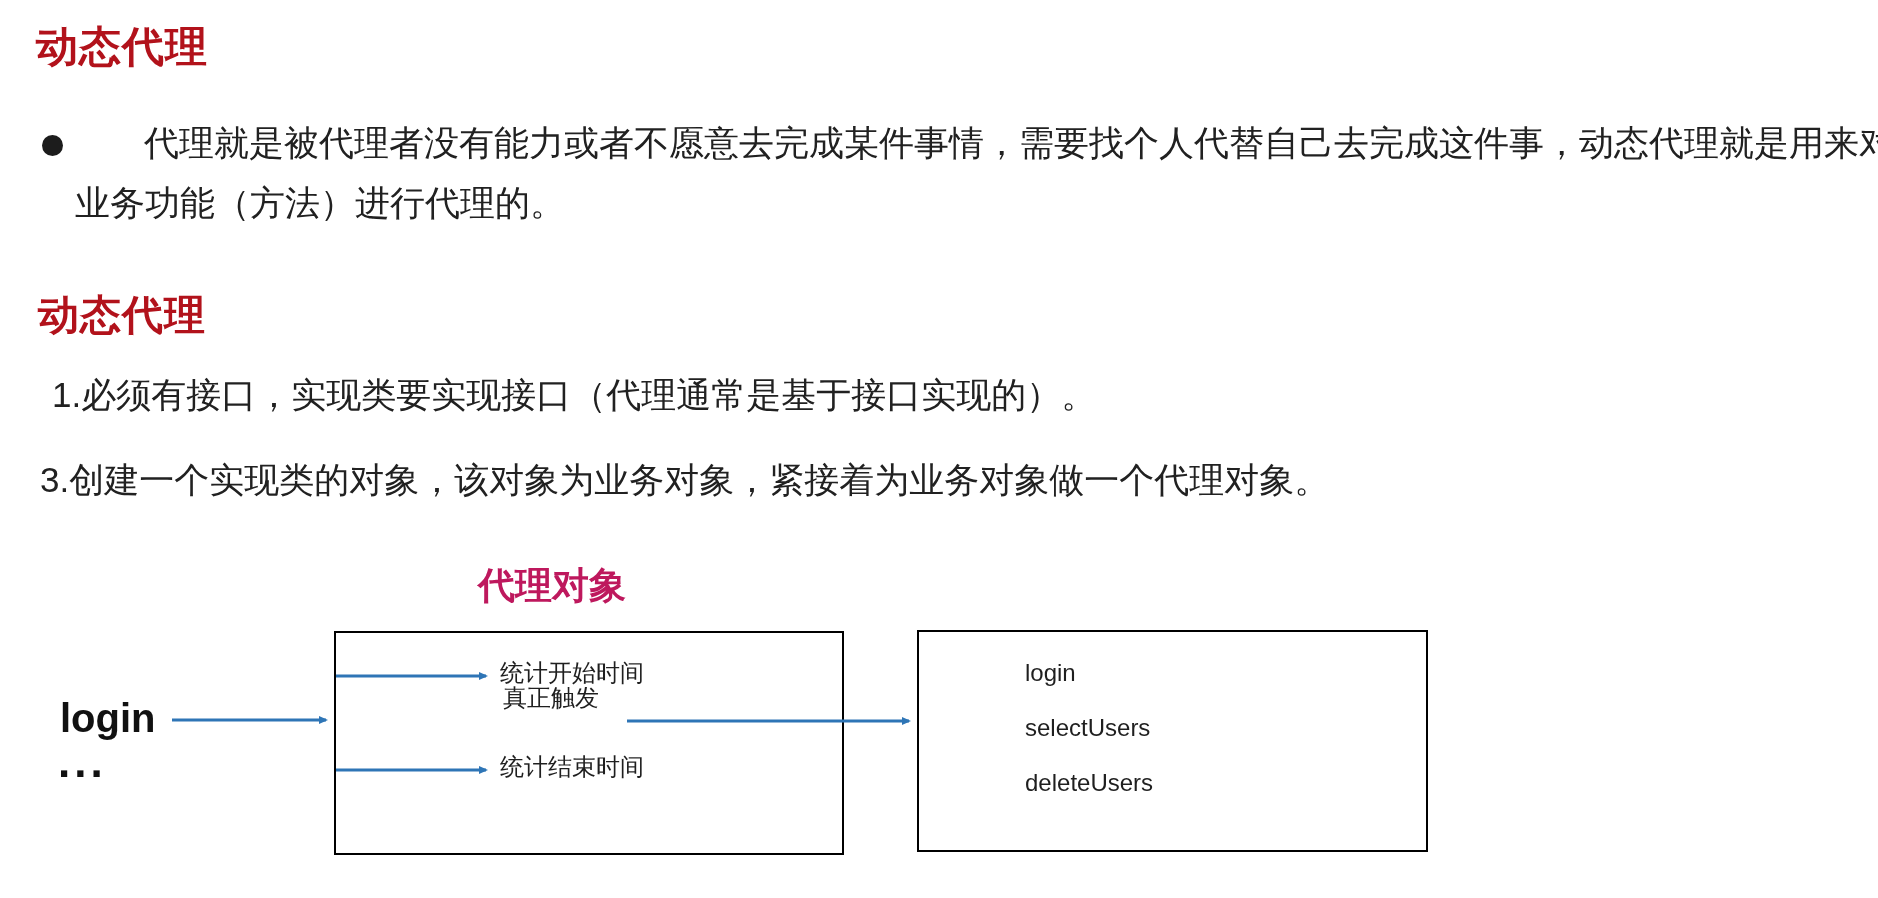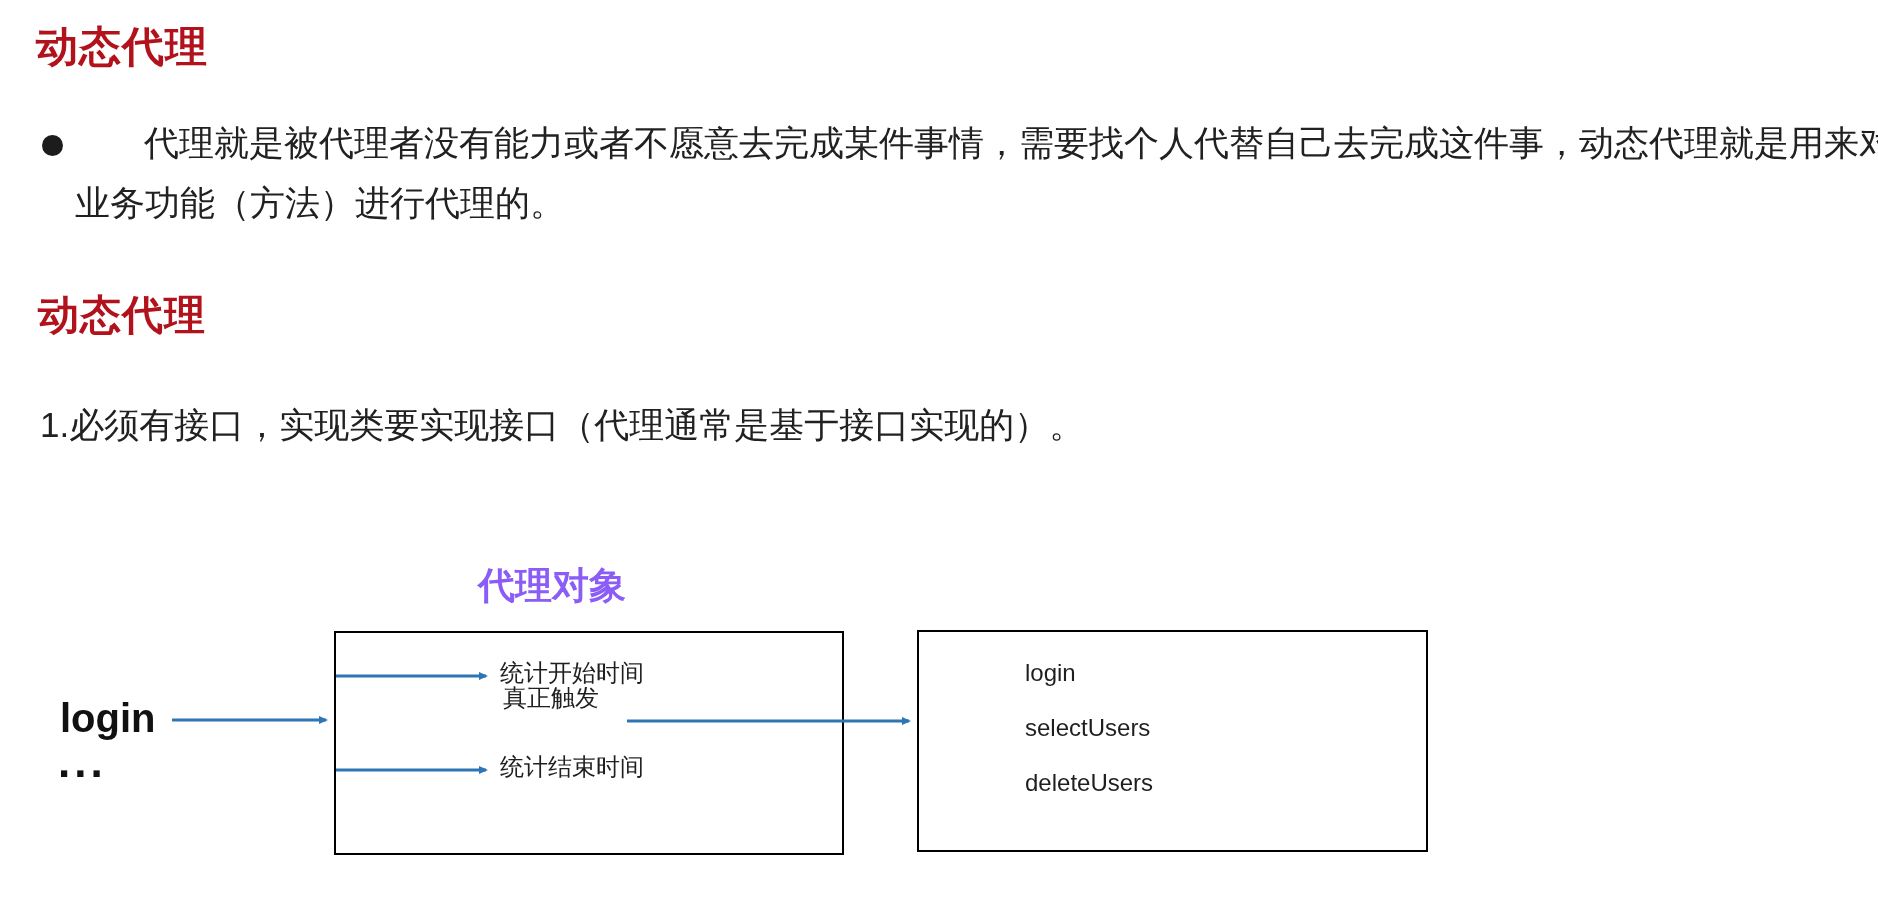--- a/index.html
+++ b/index.html
@@ -22,26 +22,26 @@
   .body-text { font-size: 35px; color: #212121; }
   .bullet-dot {
     position: absolute;
     left: 42px; top: 135px;
     width: 21px; height: 21px;
     border-radius: 50%;
     background: #1c1c1c;
   }
   .bullet-line1 { left: 100px; top: 122px; margin-left: 44px; }
   .bullet-line2 { left: 75px;  top: 182px; }
-  .step1 { left: 40px; top: 374px; margin-top: 30px; }
+  .step1 { left: 52px; top: 374px; }
   .step3 { left: 40px; top: 459px; }
 
   .proxy-label {
     left: 478px; top: 564px;
-    font-size: 37px; font-weight: 700; color: #8b5cf6;
+    font-size: 37px; font-weight: 700; color: #be185d;
   }
   .service-label {
     left: 893px; top: 576px;
     font-size: 29px; font-weight: 700; color: #000000;
   }
 
   .box {
     position: absolute;
     border: 2.5px solid #000000;
     background: #ffffff;
@@ -74,20 +74,21 @@
 
   <div class="abs h-red title">动态代理</div>
 
   <div class="bullet-dot"></div>
   <div class="abs body-text bullet-line1">代理就是被代理者没有能力或者不愿意去完成某件事情，需要找个人代替自己去完成这件事，动态代理就是用来对</div>
   <div class="abs body-text bullet-line2">业务功能（方法）进行代理的。</div>
 
   <div class="abs h-red section2">动态代理</div>
 
   <div class="abs body-text step1">1.必须有接口，实现类要实现接口（代理通常是基于接口实现的）。</div>
+  <div class="abs body-text step3">3.创建一个实现类的对象，该对象为业务对象，紧接着为业务对象做一个代理对象。</div>
 
   <div class="abs proxy-label">代理对象</div>
 
   <div class="abs caller-method">login</div>
   <div class="abs caller-ellipsis">...</div>
 
   <div class="box proxy-box"></div>
   <div class="box service-box"></div>
 
   <div class="abs inner-label pi-0">统计开始时间</div>

